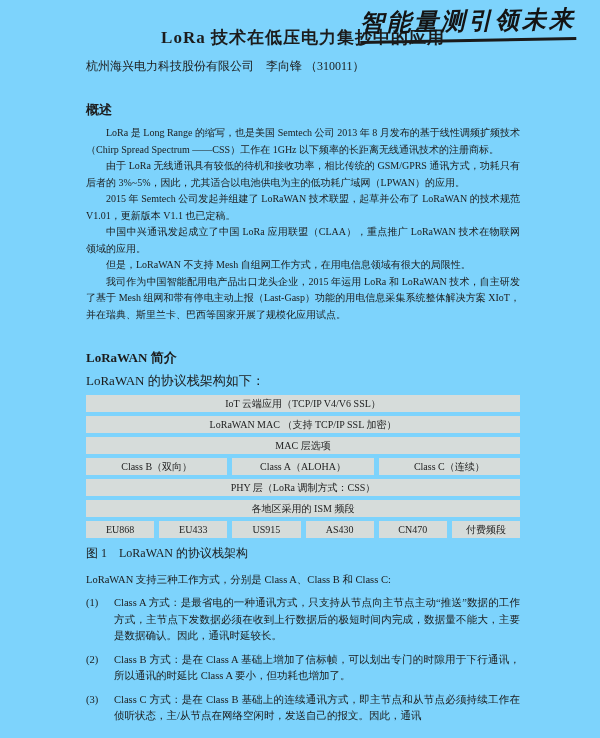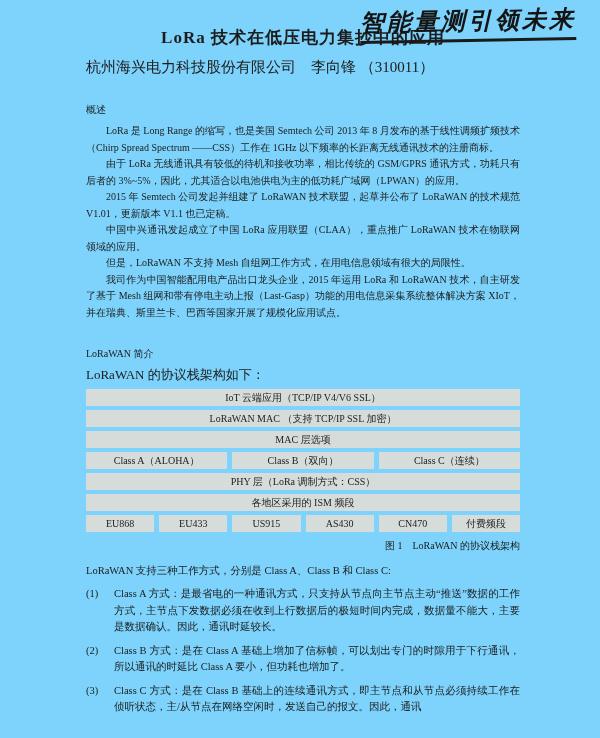--- a/index.html
+++ b/index.html
@@ -12,36 +12,36 @@
     font-family:"DejaVu Sans","Liberation Sans",sans-serif;
     font-weight:bold; font-style:italic; font-size:24px; letter-spacing:3px;
     color:#141414; border-bottom:3px solid #1a1a1a; padding-bottom:2px;
     transform:rotate(-1deg); white-space:nowrap;
   }
   .content { padding:0 80px 0 86px; }
   .title {
     text-align:center; font-size:17px; font-weight:bold; letter-spacing:1px;
     padding-top:26px; margin:0;
   }
-  .author { font-size:15px; margin-top:9px; }
-  .h2 { font-size:10px; font-weight:normal; margin:26px 0 6px 0; }
+  .author { font-size:12px; margin-top:9px; }
+  .h2 { font-size:13px; font-weight:bold; margin:26px 0 6px 0; }
   .para {
     font-size:10px; line-height:16.5px; text-indent:2em;
     text-align:justify; margin:0;
   }
   .intro { font-size:13px; line-height:16.5px; margin:2px 0 5px 0; }
   .diagram { margin-top:3px; }
   .bar {
     background:#d6dcda; height:17px; line-height:17px; text-align:center;
     font-size:10px; margin-bottom:4px; color:#222;
     overflow:hidden; white-space:nowrap;
   }
   .bar-row { display:flex; gap:5px; margin-bottom:4px; }
   .bar-row .bar { flex:1; margin-bottom:0; }
-  .caption { text-align:right; font-size:10px; margin:7px 0 10px 0; }
+  .caption { text-align:left; font-size:12px; margin:7px 0 10px 0; }
   .modes-intro { font-size:10.5px; line-height:16.5px; margin:8px 0 0 0; }
   .mode-item { display:flex; font-size:10.5px; line-height:16.5px; margin-top:7px; }
   .mode-num { width:28px; flex:none; }
   .mode-text { flex:1; text-align:justify; }
 </style>
 </head>
 <body>
 
 <div class="page">
 
@@ -64,22 +64,22 @@
 
     <div class="h2">LoRaWAN 简介</div>
 
     <div class="intro">LoRaWAN 的协议栈架构如下：</div>
 
     <div class="diagram">
       <div class="bar">IoT 云端应用（TCP/IP V4/V6 SSL）</div>
       <div class="bar">LoRaWAN MAC （支持 TCP/IP SSL 加密）</div>
       <div class="bar">MAC 层选项</div>
       <div class="bar-row">
+        <div class="bar">Class B（双向）</div>
         <div class="bar">Class A（ALOHA）</div>
-        <div class="bar">Class B（双向）</div>
         <div class="bar">Class C（连续）</div>
       </div>
       <div class="bar">PHY 层（LoRa 调制方式：CSS）</div>
       <div class="bar">各地区采用的 ISM 频段</div>
       <div class="bar-row">
         <div class="bar">EU868</div>
         <div class="bar">EU433</div>
         <div class="bar">US915</div>
         <div class="bar">AS430</div>
         <div class="bar">CN470</div>

